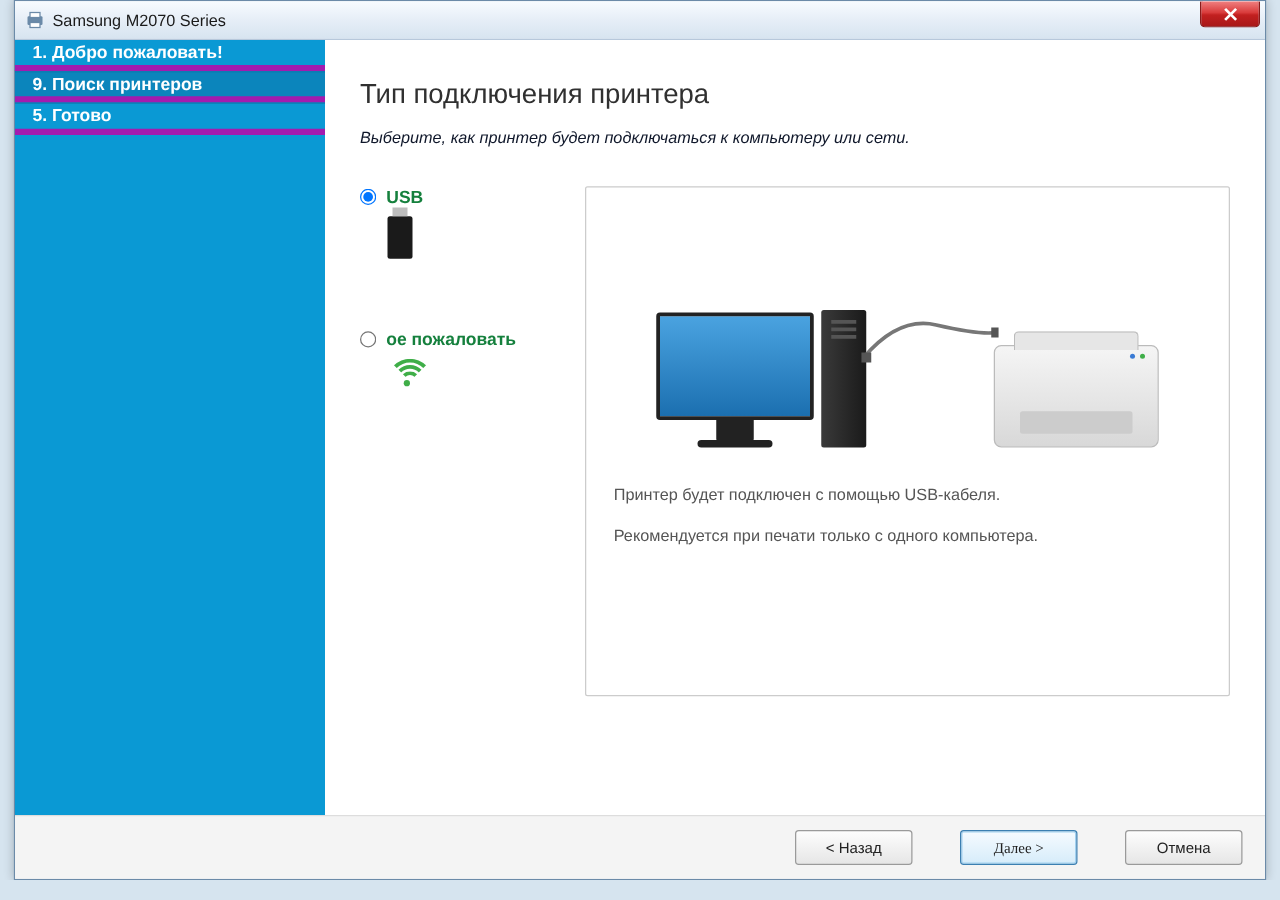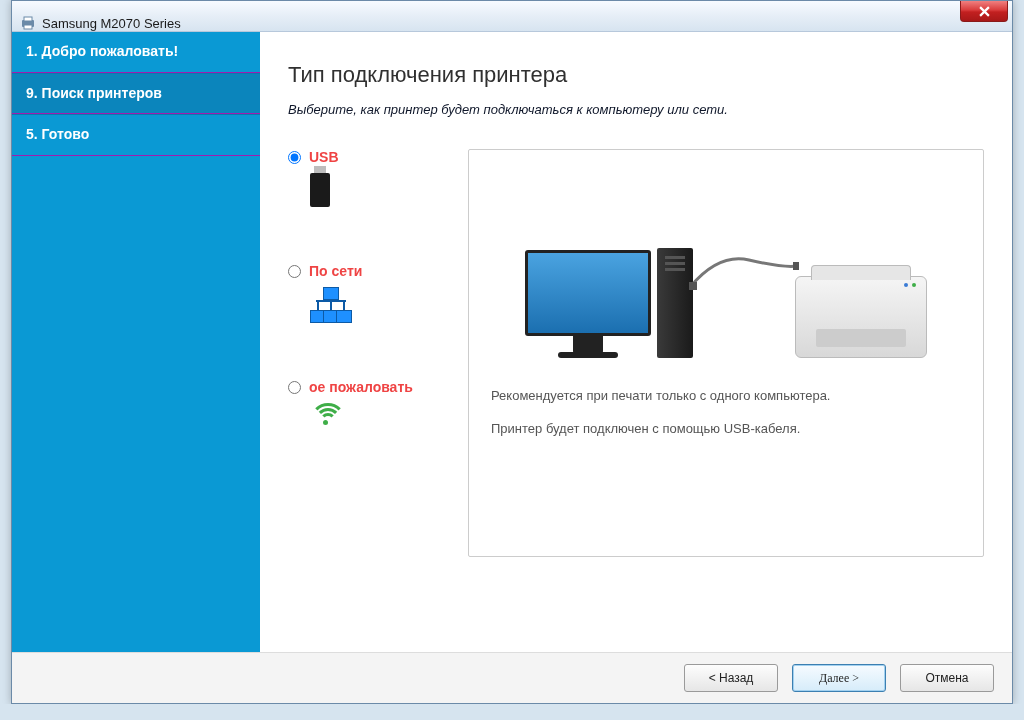--- a/index.html
+++ b/index.html
@@ -1,34 +1,34 @@
 <!DOCTYPE html>
 <html><head>
 <meta charset="utf-8">
 <style>
 html,body{margin:0;padding:0;font-family:"Segoe UI",Tahoma,Arial,sans-serif;font-size:13px;color:#222;background:#d6e4ef;}
 .window{width:1000px;margin:0 auto;background:#fff;border:1px solid #6b8aa8;box-shadow:0 0 8px rgba(0,0,0,0.25);}
-.titlebar{height:30px;background:linear-gradient(to bottom,#f7fbff 0%,#e6eef7 50%,#d7e4f0 100%);border-bottom:1px solid #b7c8db;display:flex;align-items:flex-end;position:relative;}
+.titlebar{height:30px;background:linear-gradient(to bottom,#f7fbff 0%,#e6eef7 50%,#d7e4f0 100%);border-bottom:1px solid #b7c8db;display:flex;align-items:center;position:relative;}
 .titlebar .ico{width:16px;height:16px;margin:0 6px 0 8px;display:flex;align-items:center;justify-content:center;}
 .titlebar .ttxt{font-size:13px;color:#1a1a1a;}
 .winbtns{position:absolute;right:4px;top:0;display:flex;}
 .closebtn{width:46px;height:20px;background:linear-gradient(to bottom,#f08080 0%,#d93c3c 45%,#c22020 55%,#a81818 100%);border:1px solid #8a1a1a;border-top:none;border-radius:0 0 4px 4px;display:flex;align-items:center;justify-content:center;color:#fff;font-weight:bold;font-size:12px;}
 .bodyarea{display:flex;height:620px;}
 .sidebar{width:248px;background:#0a99d4;color:#fff;}
-.sideitem{padding:11px 14px;font-size:14px;font-weight:bold;border-bottom:1px solid #a21caf;border-top:1px solid #0b7bb0;cursor:default;line-height:1.25;}
+.sideitem{padding:1px 14px;font-size:14px;font-weight:bold;border-bottom:5px solid #a21caf;border-top:1px solid #0b7bb0;cursor:default;line-height:1.25;}
 .sideitem.active{background:#0b85bc;}
 .sideitem:first-child{border-top:none;}
 .main{flex:1;background:#fff;padding:30px 28px 10px 28px;position:relative;}
 h1.mhead{font-size:22px;font-weight:normal;color:#303030;margin:0 0 14px 0;}
 .msub{color:#0f172a;font-size:13px;margin-bottom:32px;font-style:italic;}
 .optcol{width:150px;float:left;}
 .opt{margin-bottom:56px;}
 .optrow{display:flex;align-items:center;margin-bottom:8px;}
 .optrow input[type=radio]{margin:0 8px 0 0;}
-.optlbl{font-weight:bold;font-size:14px;color:#ef4444;line-height:1.15;}
+.optlbl{font-weight:bold;font-size:14px;color:#15803d;line-height:1.15;}
 .opticon{margin-left:22px;}
 
 .usbicon{width:20px;height:34px;background:#1a1a1a;border-radius:2px;position:relative;}
 .usbicon::before{content:"";position:absolute;top:-7px;left:4px;width:12px;height:7px;background:#bdbdbd;}
 .neticon{width:42px;height:36px;position:relative;}
 .netnode{position:absolute;width:14px;height:11px;background:#1e90ff;border:1px solid #0c5aa6;}
 .netnode.n1{top:0;left:13px;}
 .netnode.n2{bottom:0;left:0;}
 .netnode.n3{bottom:0;left:13px;}
 .netnode.n4{bottom:0;left:26px;}
@@ -53,21 +53,21 @@
 .cable{width:110px;height:50px;position:relative;align-self:center;margin:0 -4px;}
 .cable svg{width:100%;height:100%;}
 .printer{width:130px;height:80px;background:linear-gradient(to bottom,#f5f5f5,#d8d8d8);border:1px solid #bbb;border-radius:6px;position:relative;}
 .printer::before{content:"";position:absolute;top:-12px;left:15px;right:15px;height:14px;background:#e6e6e6;border:1px solid #bbb;border-bottom:none;border-radius:4px 4px 0 0;}
 .printer::after{content:"";position:absolute;bottom:10px;left:20px;right:20px;height:18px;background:#ccc;border-radius:2px;}
 .printer .led{position:absolute;top:6px;right:10px;width:4px;height:4px;background:#3fae48;border-radius:50%;box-shadow:-8px 0 0 #3a7bd5;}
 .desc{margin-top:26px;color:#555;font-size:13px;line-height:1.8;}
 .desc p{margin:0 0 10px 0;}
 
 .footer{height:50px;border-top:1px solid #ddd;background:#f4f4f4;display:flex;align-items:center;justify-content:flex-end;padding:0 18px;gap:14px;}
-.btn{min-width:92px;height:26px;background:linear-gradient(to bottom,#fdfdfd,#e6e6e6);border:1px solid #9a9a9a;border-radius:3px;font-size:12px;color:#222;display:flex;align-items:center;justify-content:center;cursor:pointer;}
+.btn{min-width:92px;height:26px;background:linear-gradient(to bottom,#fdfdfd,#e6e6e6);border:1px solid #9a9a9a;border-radius:3px;font-size:12px;color:#222;display:flex;align-items:center;justify-content:center;cursor:pointer;margin-left:24px;}
 .btn.primary{border:1px solid #3c7fb1;box-shadow:0 0 0 1px #a2d1f0 inset;background:linear-gradient(to bottom,#f6fbff,#d6ecfa);font-family:Liberation Serif, serif;}
 .clearfix::after{content:"";display:table;clear:both;}
 </style>
 </head>
 <body>
 
 <div class="window">
   <div class="titlebar">
     <span class="ico">
       <svg width="16" height="16" viewBox="0 0 16 16">
@@ -103,37 +103,20 @@
           <div class="opt">
             <div class="optrow">
               <input type="radio" name="conn" checked="" style="">
               <span class="optlbl">USB</span>
             </div>
             <div class="opticon">
                 <div class="usbicon"></div>
               </div>
           </div>
 
-          <div class="opt">
-            <div class="optrow">
-              <input type="radio" name="conn" style="">
-              <span class="optlbl">По сети</span>
-            </div>
-            <div class="opticon">
-              <div class="neticon">
-                <div class="netnode n1"></div>
-                  <div class="netnode n2"></div>
-                  <div class="netnode n3"></div>
-                  <div class="netnode n4"></div>
-                <div class="stem"></div>
-                  <div class="stem2"></div>
-                  <div class="stem3"></div>
-              </div>
-            </div>
-          </div>
 
           <div class="opt">
             <div class="optrow">
               <input type="radio" name="conn" style="">
               <span class="optlbl">ое пожаловать</span>
             </div>
             <div class="opticon">
               <div class="wifiicon">
                   <div class="arc a1"></div>
                   <div class="arc a2"></div>
@@ -158,22 +141,22 @@
                   <path d="M2 38 Q 30 5 60 12 Q 95 20 108 18" fill="none" stroke="#777" stroke-width="3"></path>
                   <rect x="0" y="34" width="8" height="8" fill="#555"></rect>
                   <rect x="104" y="14" width="6" height="8" fill="#555"></rect>
                 </svg>
             </div>
             <div class="printer">
                 <div class="led"></div>
               </div>
           </div>
           <div class="desc">
+            <p>Принтер будет подключен с помощью USB-кабеля.</p>
             <p>Рекомендуется при печати только с одного компьютера.</p>
-            <p>Принтер будет подключен с помощью USB-кабеля.</p>
           </div>
         </div>
       </div>
     </div>
   </div>
 
   <div class="footer">
     <div class="btn">
         <span>&lt; Назад</span>
       </div>

